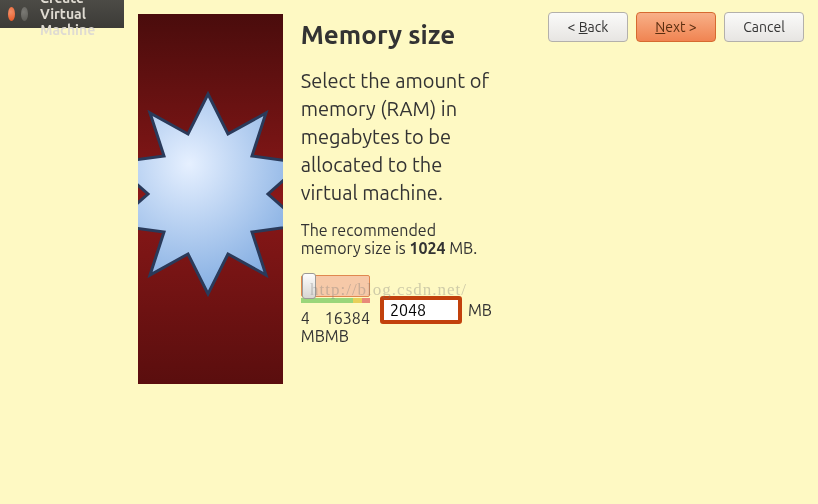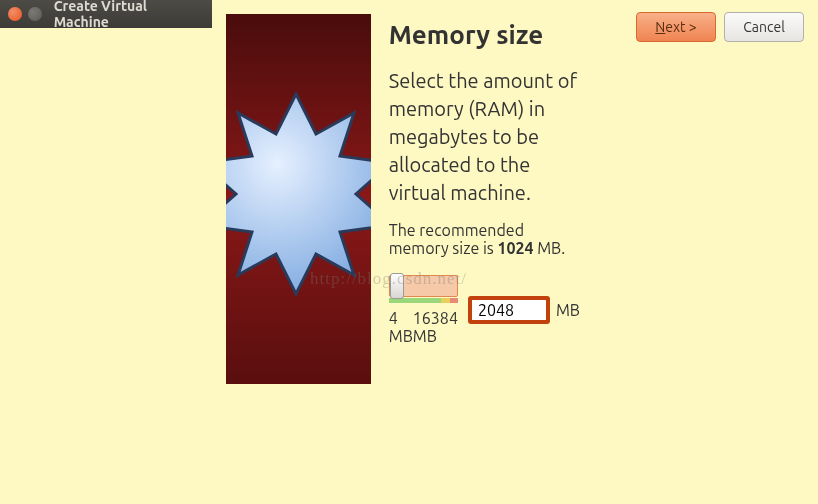--- a/index.html
+++ b/index.html
@@ -152,21 +152,21 @@
       background: transparent;
       font-family: inherit;
     }
     .unit-label {
       font-size: 16px;
       color: #333;
     }
     .watermark {
       position: absolute;
       left: 310px;
-      top: 269px;
+      top: 280px;
       font-size: 17px;
       color: rgba(120,120,120,0.35);
       font-family: serif;
       letter-spacing: 1px;
       pointer-events: none;
     }
     .separator {
       height: 1px;
       background: #d8d6d2;
       margin: 0 14px;
@@ -258,17 +258,18 @@
       </div>
     </div>
   </div>
 
   <div class="watermark">http://blog.csdn.net/</div>
 
   <div style="flex:1"></div>
   <div class="separator"></div>
 
   <div class="button-row">
+    <button class="btn"><span>&lt; </span><span class="underline">B</span><span>ack</span></button>
     <button class="btn primary"><span class="underline">N</span><span>ext &gt;</span></button>
     <button class="btn">Cancel</button>
   </div>
 
 </div>
 
 </body></html>

